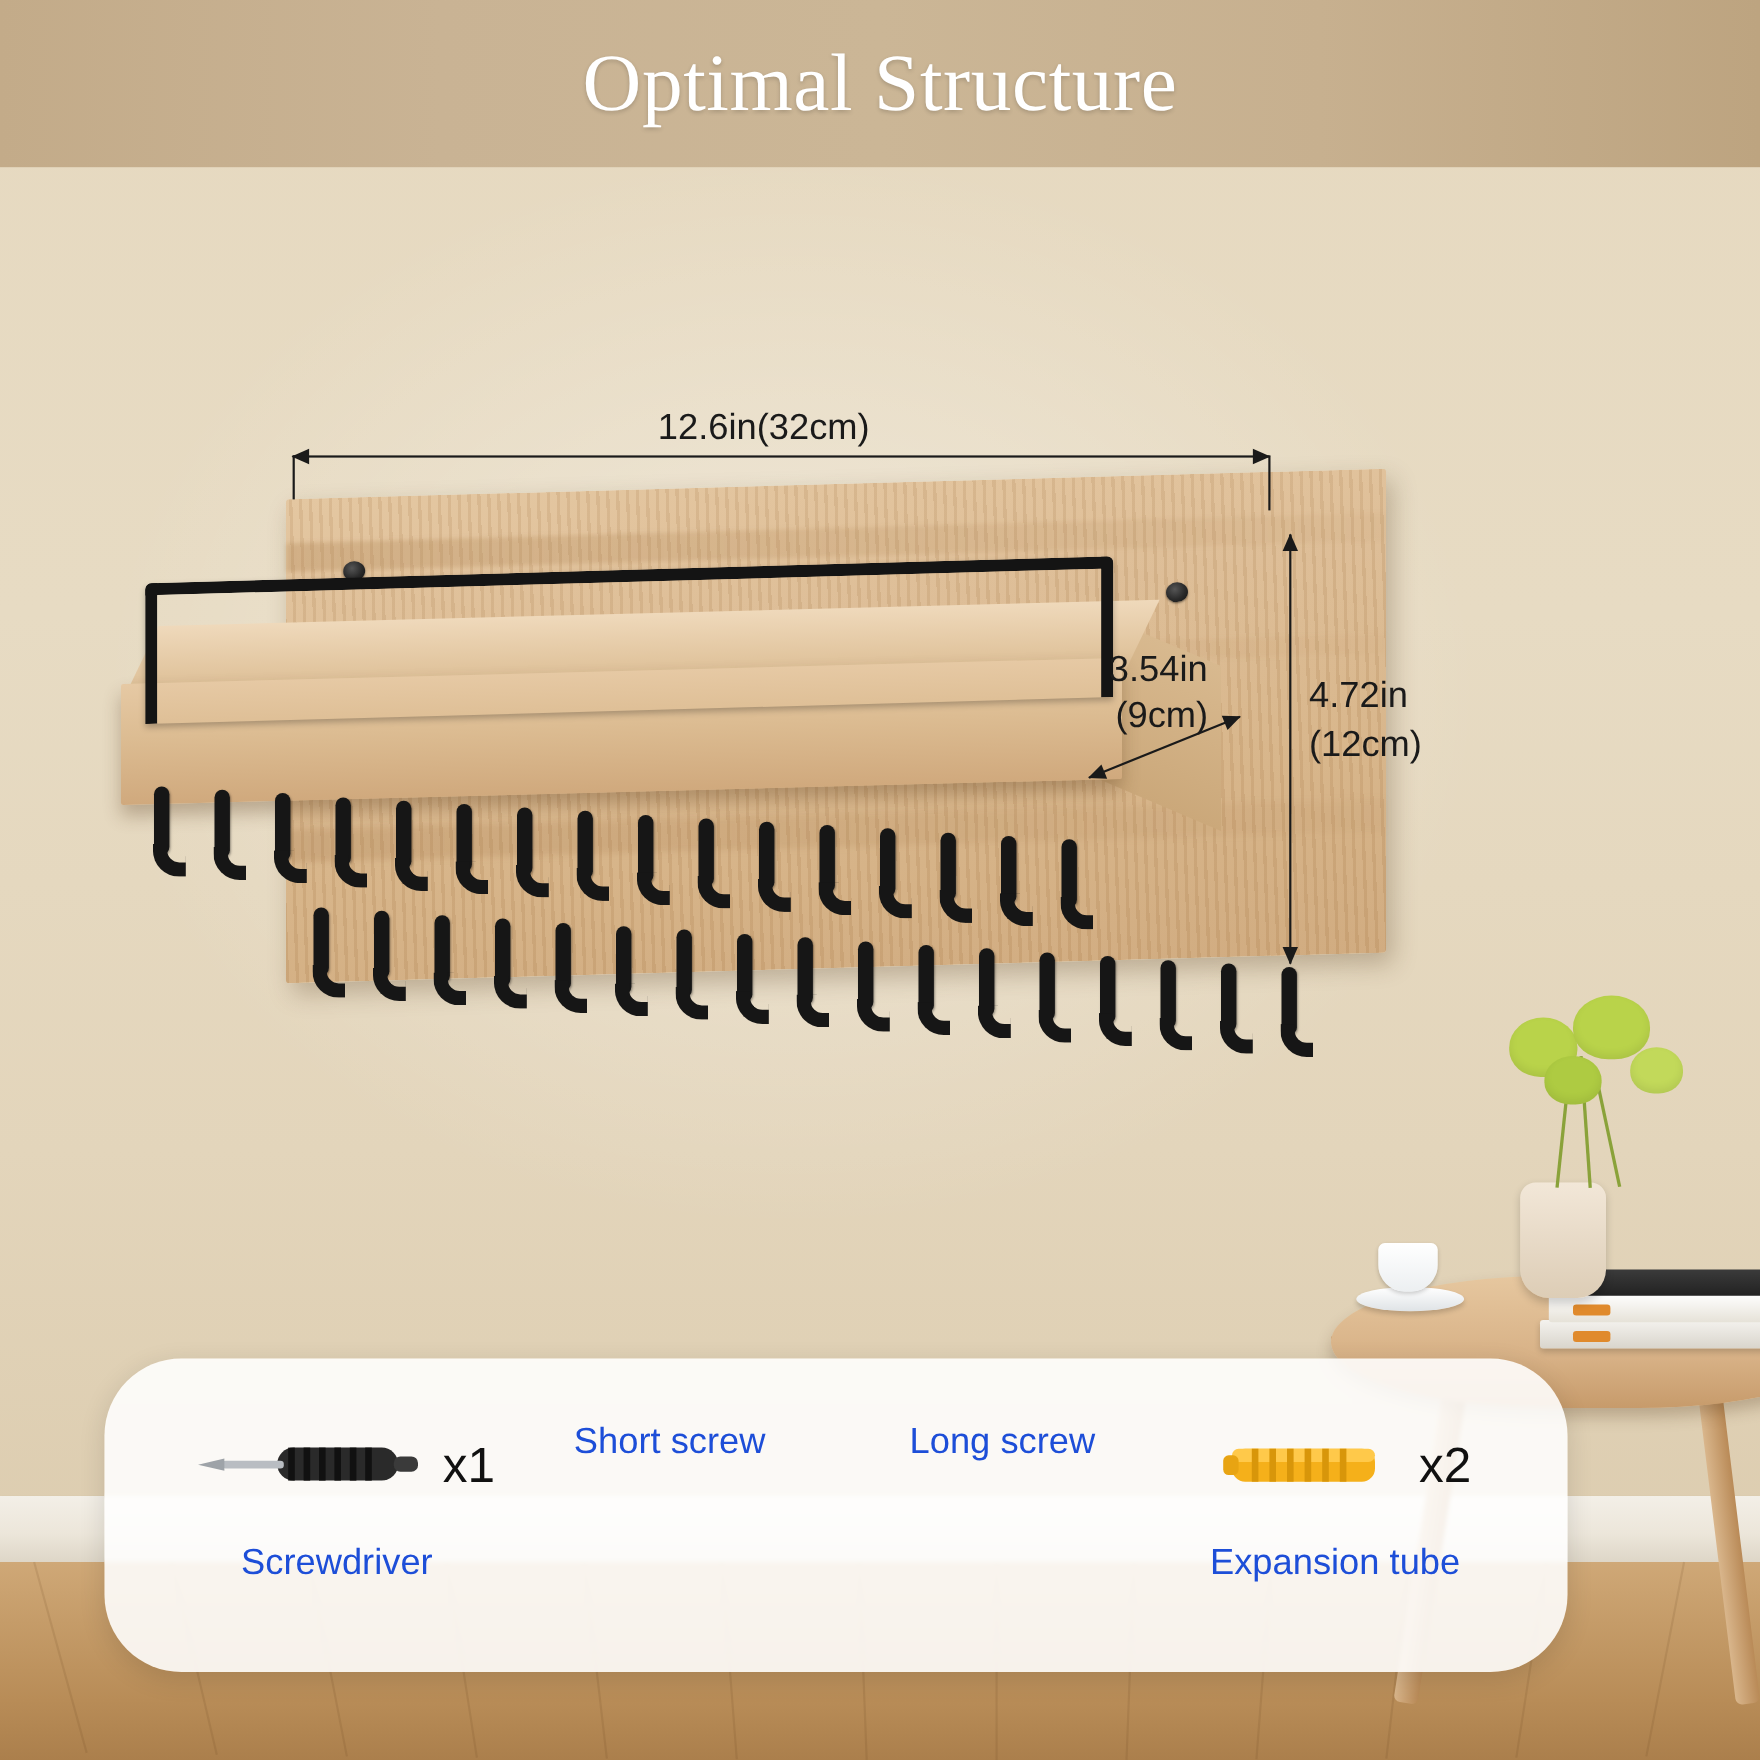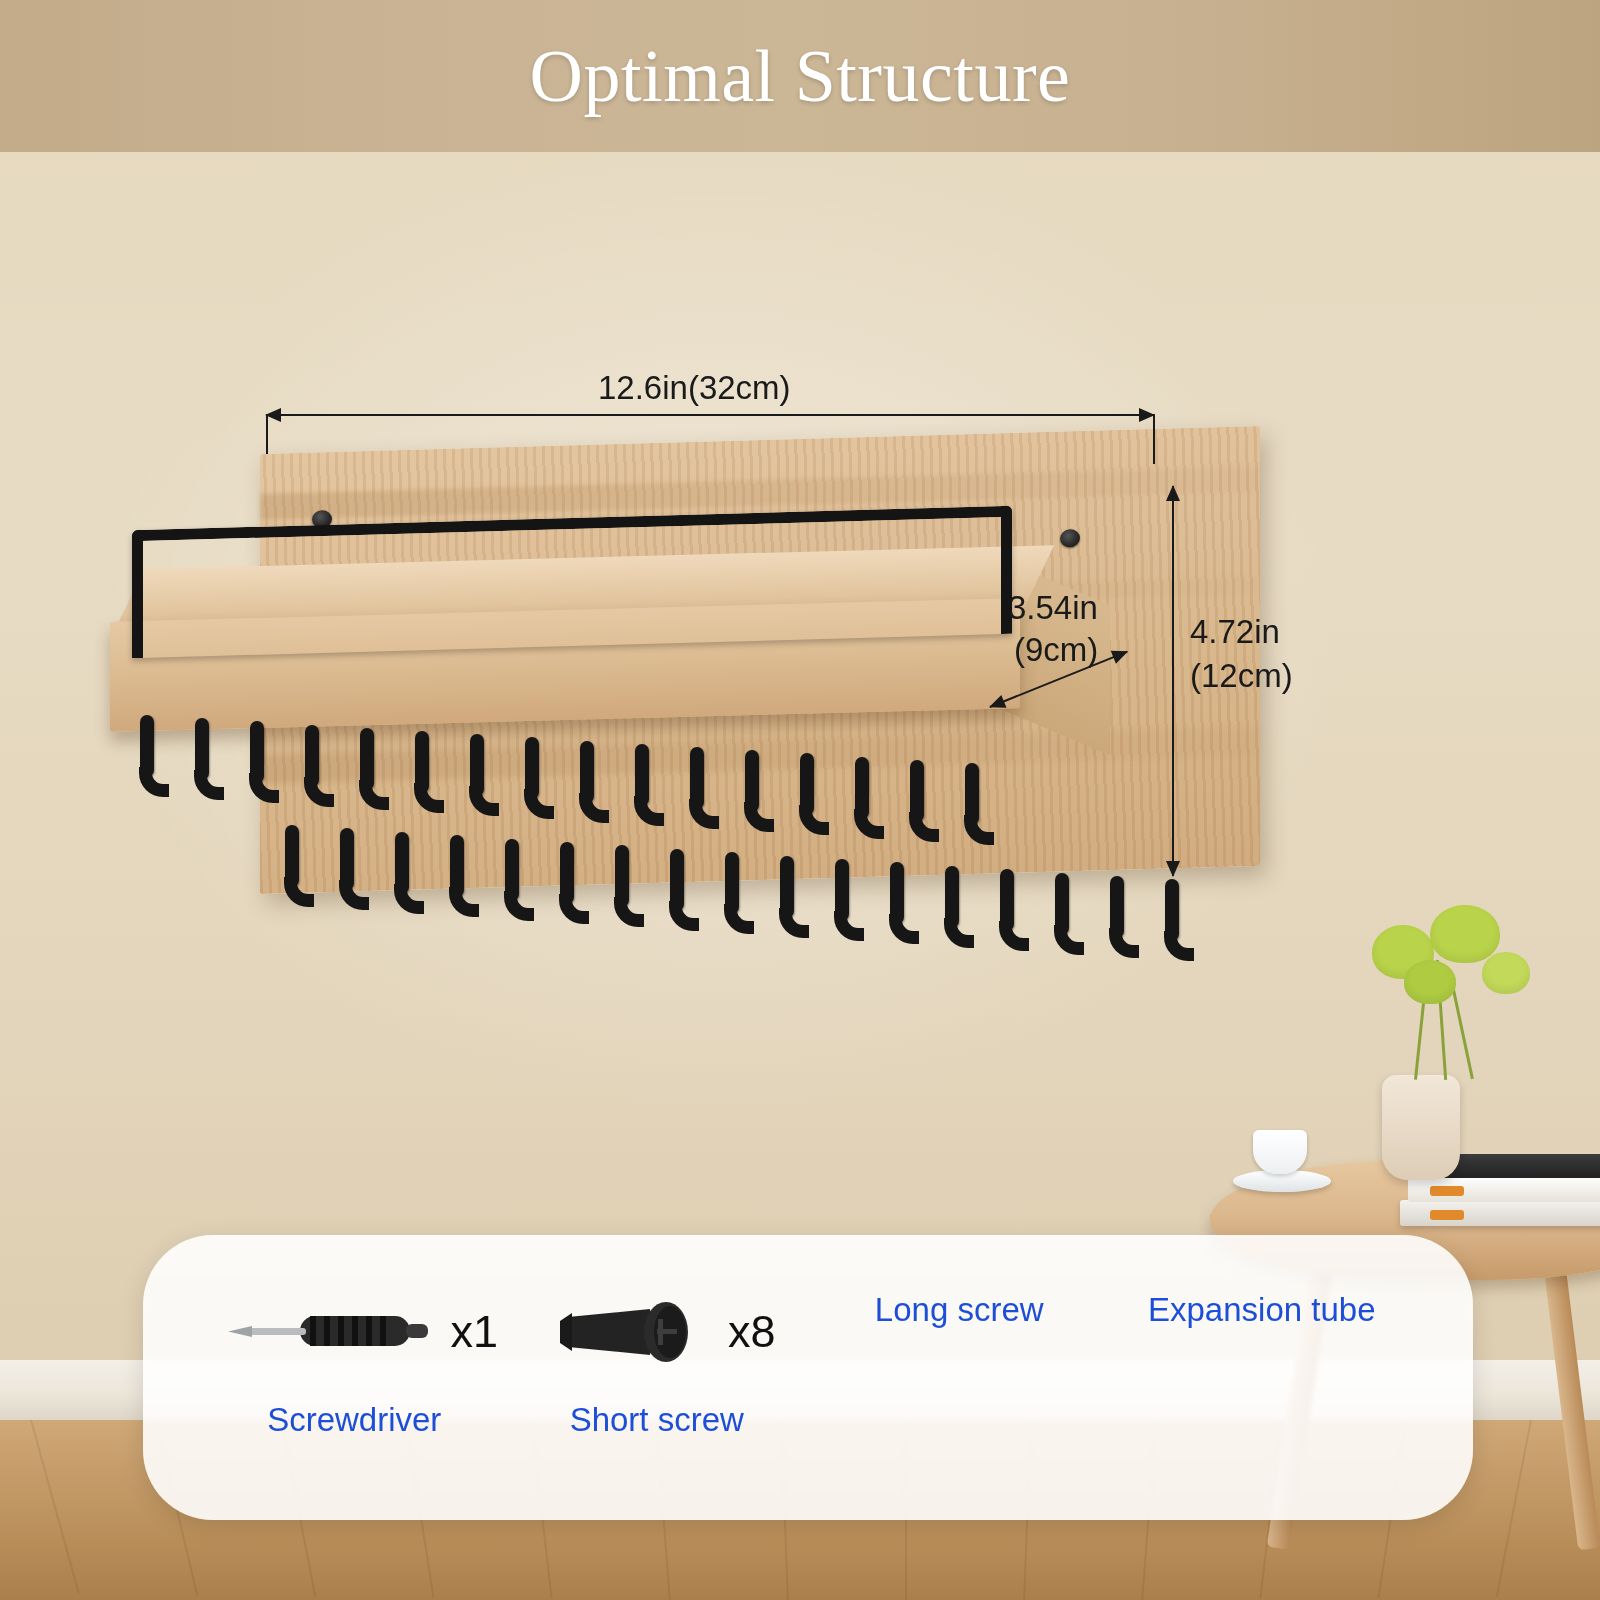--- a/index.html
+++ b/index.html
@@ -125,21 +125,20 @@
   .vase{position:absolute;left:1382px;top:1075px;width:78px;height:105px;background:linear-gradient(180deg,#f2e7d8,#ddcdb6);border-radius:14px 14px 26px 26px;box-shadow:0 4px 8px rgba(0,0,0,.18);}
   .leaf{position:absolute;background:#b9d34a;border-radius:60% 60% 55% 55%;box-shadow:inset 0 -4px 8px rgba(0,0,0,.08);}
   .stem{position:absolute;width:3px;background:#8aa23a;}
   
   .panel{
     position:absolute;left:95px;top:1235px;width:1330px;height:285px;
     background:rgba(255,255,255,0.88);
     border-radius:70px;
     box-shadow:0 6px 24px rgba(0,0,0,.12);
     backdrop-filter:blur(2px);
-    margin-left:48px;
   }
   .acc-grid{position:absolute;inset:0;display:flex;align-items:flex-start;justify-content:space-between;padding:42px 60px 0 60px;box-sizing:border-box;}
   .acc{width:310px;display:flex;flex-direction:column;align-items:center;}
   .acc-top{height:110px;display:flex;align-items:center;justify-content:center;gap:10px;width:100%;}
   .acc-qty{font-size:45px;color:#111;font-weight:normal;}
   .acc-name{margin-top:14px;font-size:33px;color:#1d4ed8;}
   .tool-svg{display:block;}
 </style>
 </head>
 <body>
@@ -280,38 +279,41 @@
           <rect x="196" y="22" width="22" height="14" rx="6" fill="#3a3a3a"></rect>
           <rect x="40" y="26" width="56" height="7" rx="3" fill="#b9bdc2"></rect>
           <polygon points="18,29.5 42,24 42,35" fill="#9ea3a8"></polygon>
         </svg>
         <span class="acc-qty">x1</span>
       </div>
       <div class="acc-name">Screwdriver</div>
     </div>
 
     <div class="acc">
-      <div class="acc-top">
-        <svg class="tool-svg" width="180" height="70" viewBox="0 0 180 70">
-          <g fill="#232323">
-            <polygon points="30,20 112,12 112,58 30,50"></polygon>
-            <polygon points="22,24 34,16 34,54 22,46" fill="#1a1a1a"></polygon>
-          </g>
-          <ellipse cx="128" cy="35" rx="22" ry="30" fill="#2b2b2b"></ellipse>
-          <ellipse cx="132" cy="35" rx="16" ry="26" fill="#1b1b1b"></ellipse>
-          <rect x="120" y="22" width="5" height="26" fill="#3d3d3d"></rect>
-          <rect x="119" y="32" width="20" height="5" fill="#3d3d3d"></rect>
-        </svg>
-        <span class="acc-qty">x8</span>
-      </div>
       <div class="acc-name">Short screw</div>
     </div>
 
     <div class="acc">
       <div class="acc-name">Long screw</div>
     </div>
 
     <div class="acc">
+      <div class="acc-top">
+        <svg class="tool-svg" width="190" height="70" viewBox="0 0 190 70">
+          <rect x="30" y="20" width="130" height="30" rx="12" fill="#f5b01a"></rect>
+          <rect x="30" y="20" width="130" height="12" rx="6" fill="#ffc94a"></rect>
+          <g fill="#d8960a">
+            <rect x="48" y="20" width="6" height="30"></rect>
+            <rect x="64" y="20" width="6" height="30"></rect>
+            <rect x="80" y="20" width="6" height="30"></rect>
+            <rect x="96" y="20" width="6" height="30"></rect>
+            <rect x="112" y="20" width="6" height="30"></rect>
+            <rect x="128" y="20" width="6" height="30"></rect>
+          </g>
+          <rect x="22" y="26" width="14" height="18" rx="5" fill="#e8a412"></rect>
+        </svg>
+        <span class="acc-qty">x2</span>
+      </div>
       <div class="acc-name">Expansion tube</div>
     </div>
 
   </div>
 </div>
 
 </body></html>

